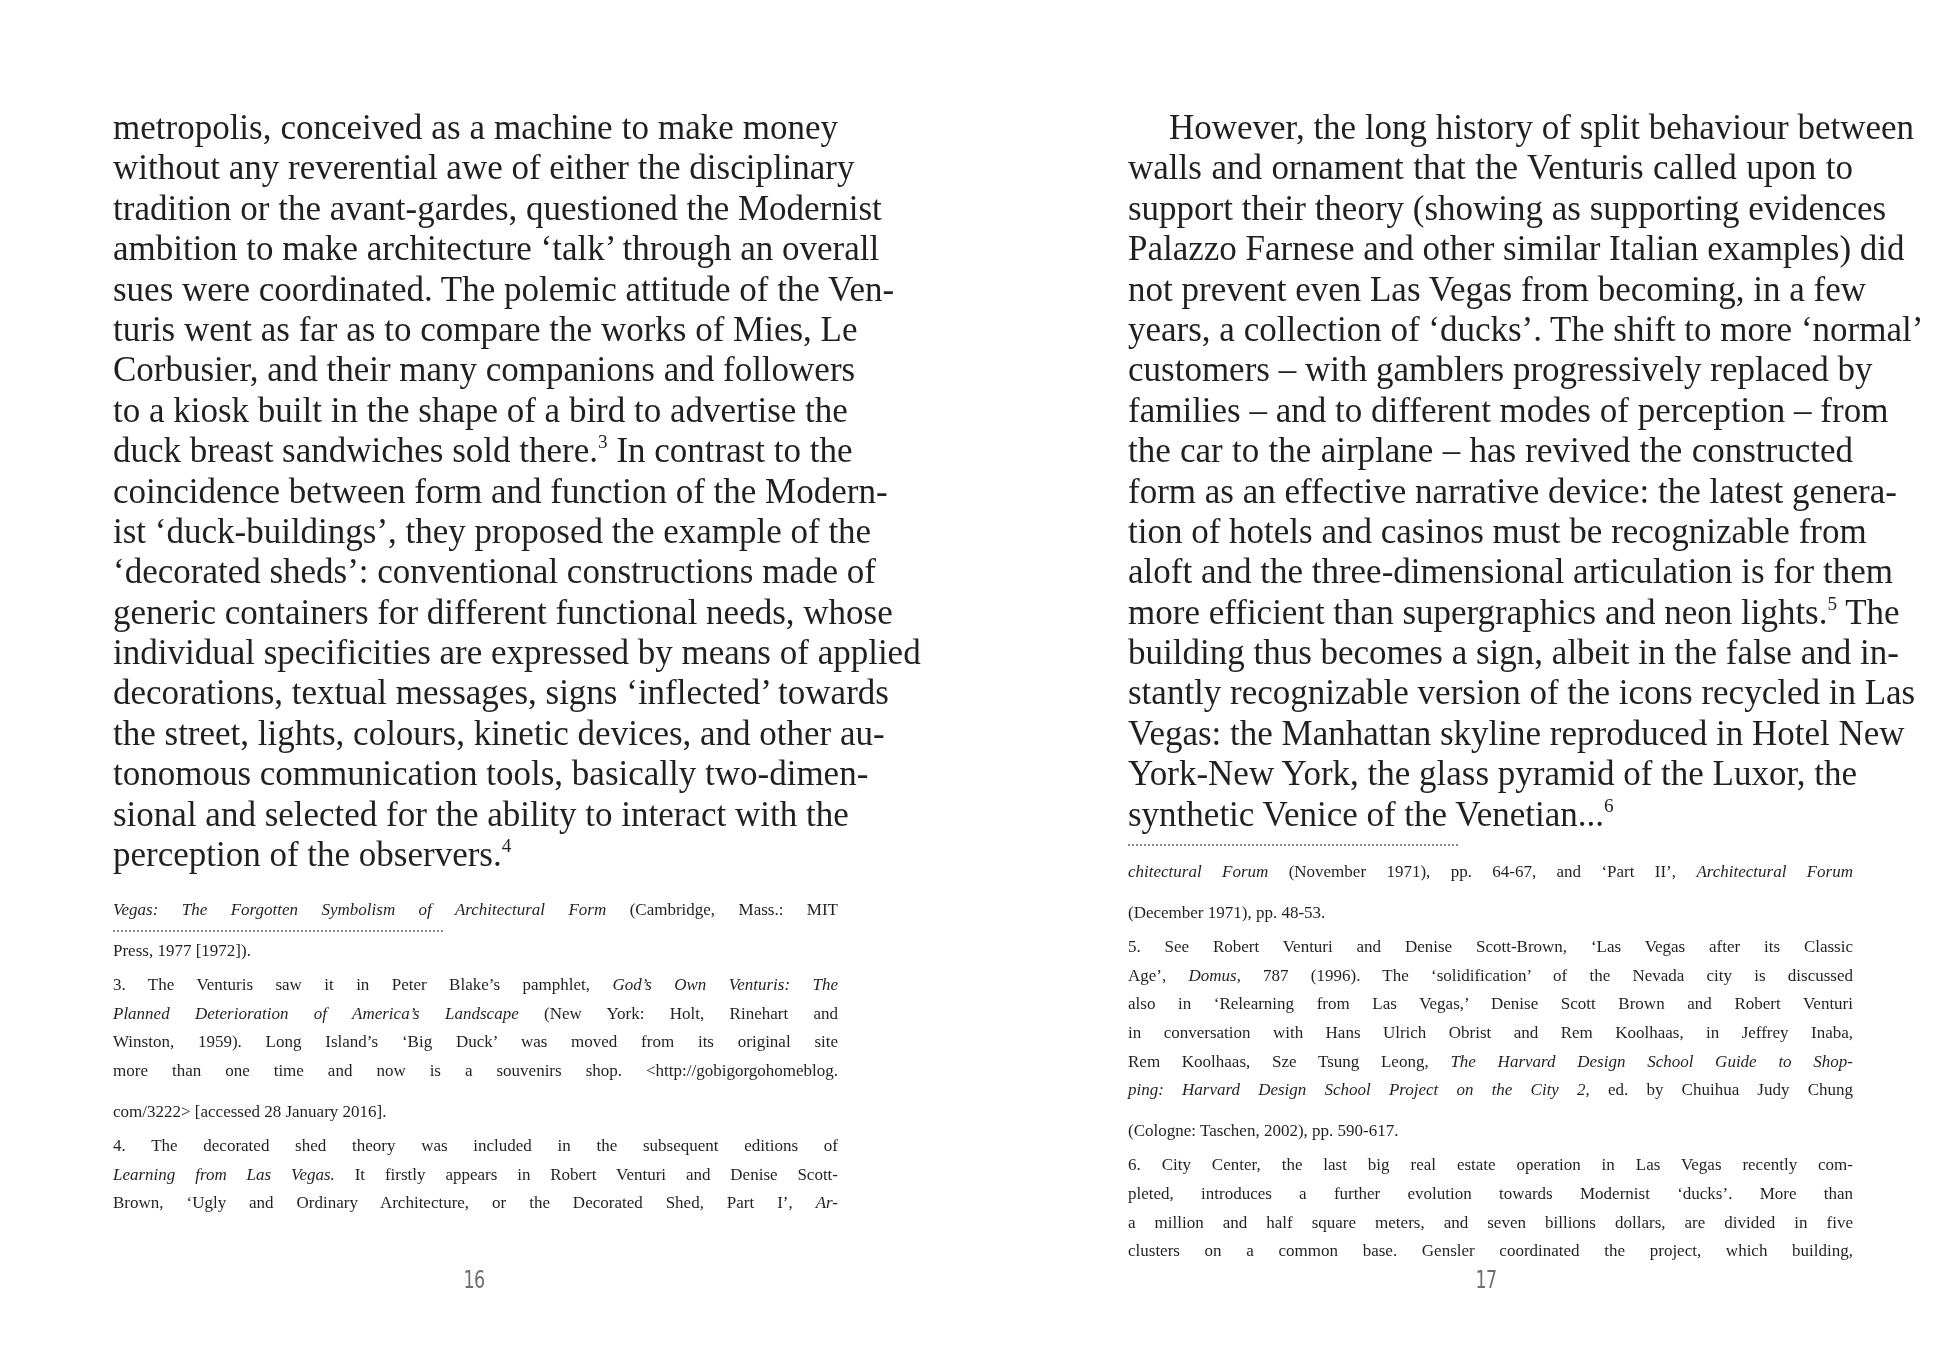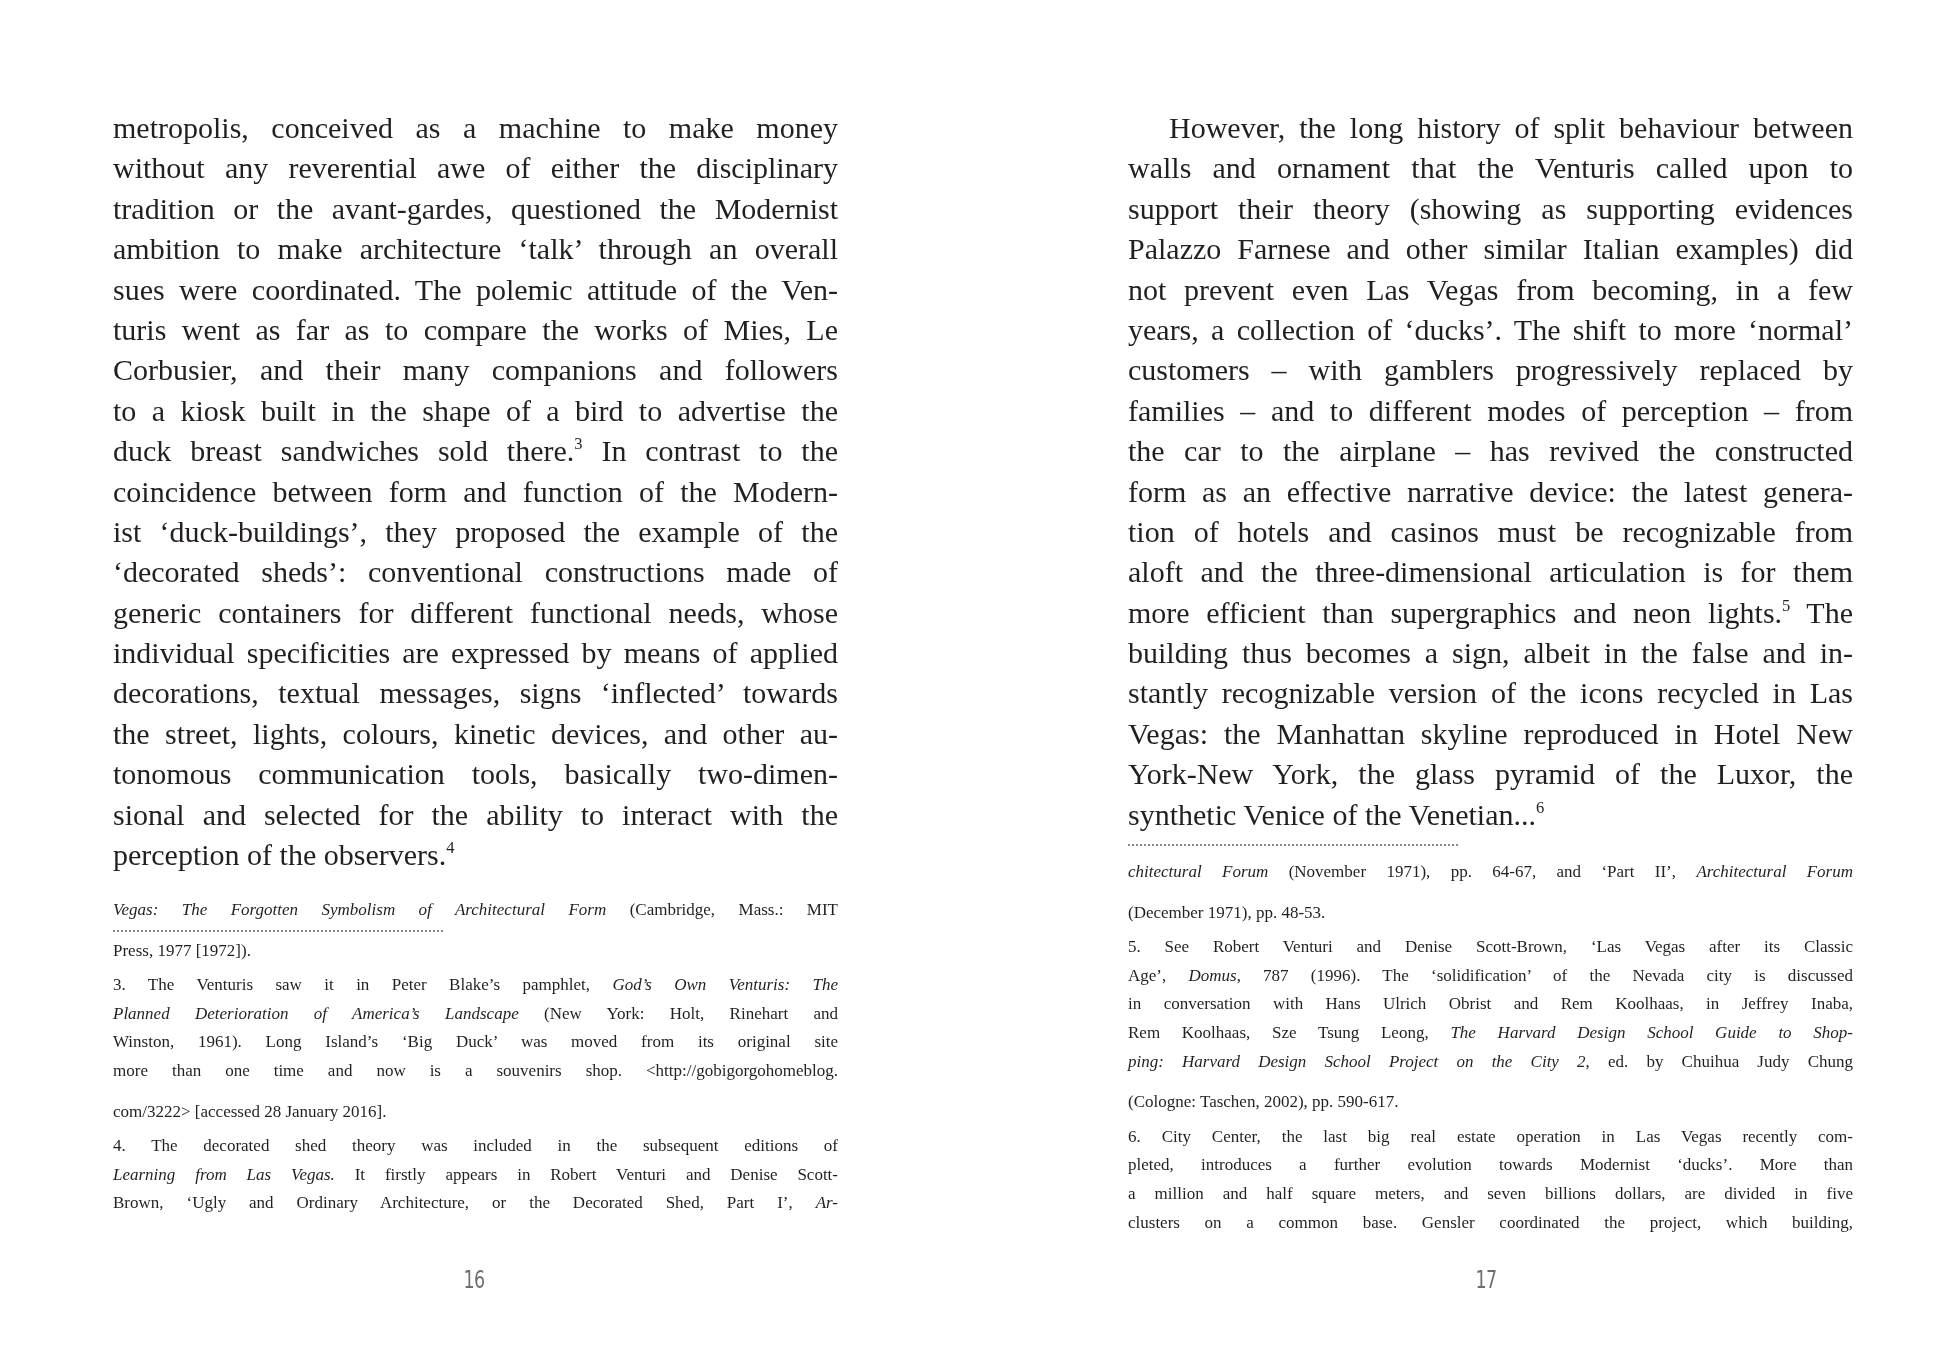--- a/index.html
+++ b/index.html
@@ -18,21 +18,21 @@
     .page {
       position: absolute;
       top: 0;
       height: 1345px;
     }
     .page-left { left: 0; width: 977px; }
     .page-right { left: 977px; width: 978px; }
 
     .body-text {
       position: absolute;
-      font-size: 30px;
+      font-size: 35px;
       line-height: 40.4px;
       text-align: justify;
       hyphens: manual;
     }
     .page-left .body-text { left: 113px; top: 108px; width: 725px; }
     .page-right .body-text { left: 151px; top: 108px; width: 725px; }
 
     .body-text .line {
       display: block;
       text-align: justify;
@@ -121,21 +121,21 @@
   <div class="rule"></div>
 
   <div class="notes">
     <div class="note">
       <span class="nline"><i>Vegas: The Forgotten Symbolism of Architectural Form</i><span> (Cambridge, Mass.: MIT</span></span>
       <span class="nline last">Press, 1977 [1972]).</span>
     </div>
     <div class="note">
       <span class="nline"><span>3. The Venturis saw it in Peter Blake’s pamphlet, </span><i>God’s Own Venturis: The</i></span>
       <span class="nline"><i>Planned Deterioration of America’s Landscape</i><span> (New York: Holt, Rinehart and</span></span>
-      <span class="nline">Winston, 1961). Long Island’s ‘Big Duck’ was moved from its original site</span>
+      <span class="nline">Winston, 1959). Long Island’s ‘Big Duck’ was moved from its original site</span>
       <span class="nline">more than one time and now is a souvenirs shop. &lt;http://gobigorgohomeblog.</span>
       <span class="nline last">com/3222&gt; [accessed 28 January 2016].</span>
     </div>
     <div class="note">
       <span class="nline">4. The decorated shed theory was included in the subsequent editions of</span>
       <span class="nline"><i>Learning from Las Vegas.</i><span> It firstly appears in Robert Venturi and Denise Scott-</span></span>
       <span class="nline"><span>Brown, ‘Ugly and Ordinary Architecture, or the Decorated Shed, Part I’, </span><i>Ar-</i></span>
     </div>
   </div>
 
@@ -167,20 +167,21 @@
   <div class="rule"></div>
 
   <div class="notes">
     <div class="note">
       <span class="nline"><i>chitectural Forum</i><span> (November 1971), pp. 64-67, and ‘Part II’, </span><i>Architectural Forum</i></span>
       <span class="nline last">(December 1971), pp. 48-53.</span>
     </div>
     <div class="note">
       <span class="nline">5. See Robert Venturi and Denise Scott-Brown, ‘Las Vegas after its Classic</span>
       <span class="nline"><span>Age’, </span><i>Domus</i><span>, 787 (1996). The ‘solidification’ of the Nevada city is discussed</span></span>
+      <span class="nline">also in ‘Relearning from Las Vegas,’ Denise Scott Brown and Robert Venturi</span>
       <span class="nline">in conversation with Hans Ulrich Obrist and Rem Koolhaas, in Jeffrey Inaba,</span>
       <span class="nline"><span>Rem Koolhaas, Sze Tsung Leong, </span><i>The Harvard Design School Guide to Shop-</i></span>
       <span class="nline"><i>ping: Harvard Design School Project on the City 2</i><span>, ed. by Chuihua Judy Chung</span></span>
       <span class="nline last">(Cologne: Taschen, 2002), pp. 590-617.</span>
     </div>
     <div class="note">
       <span class="nline">6. City Center, the last big real estate operation in Las Vegas recently com-</span>
       <span class="nline">pleted, introduces a further evolution towards Modernist ‘ducks’. More than</span>
       <span class="nline">a million and half square meters, and seven billions dollars, are divided in five</span>
       <span class="nline">clusters on a common base. Gensler coordinated the project, which building,</span>

